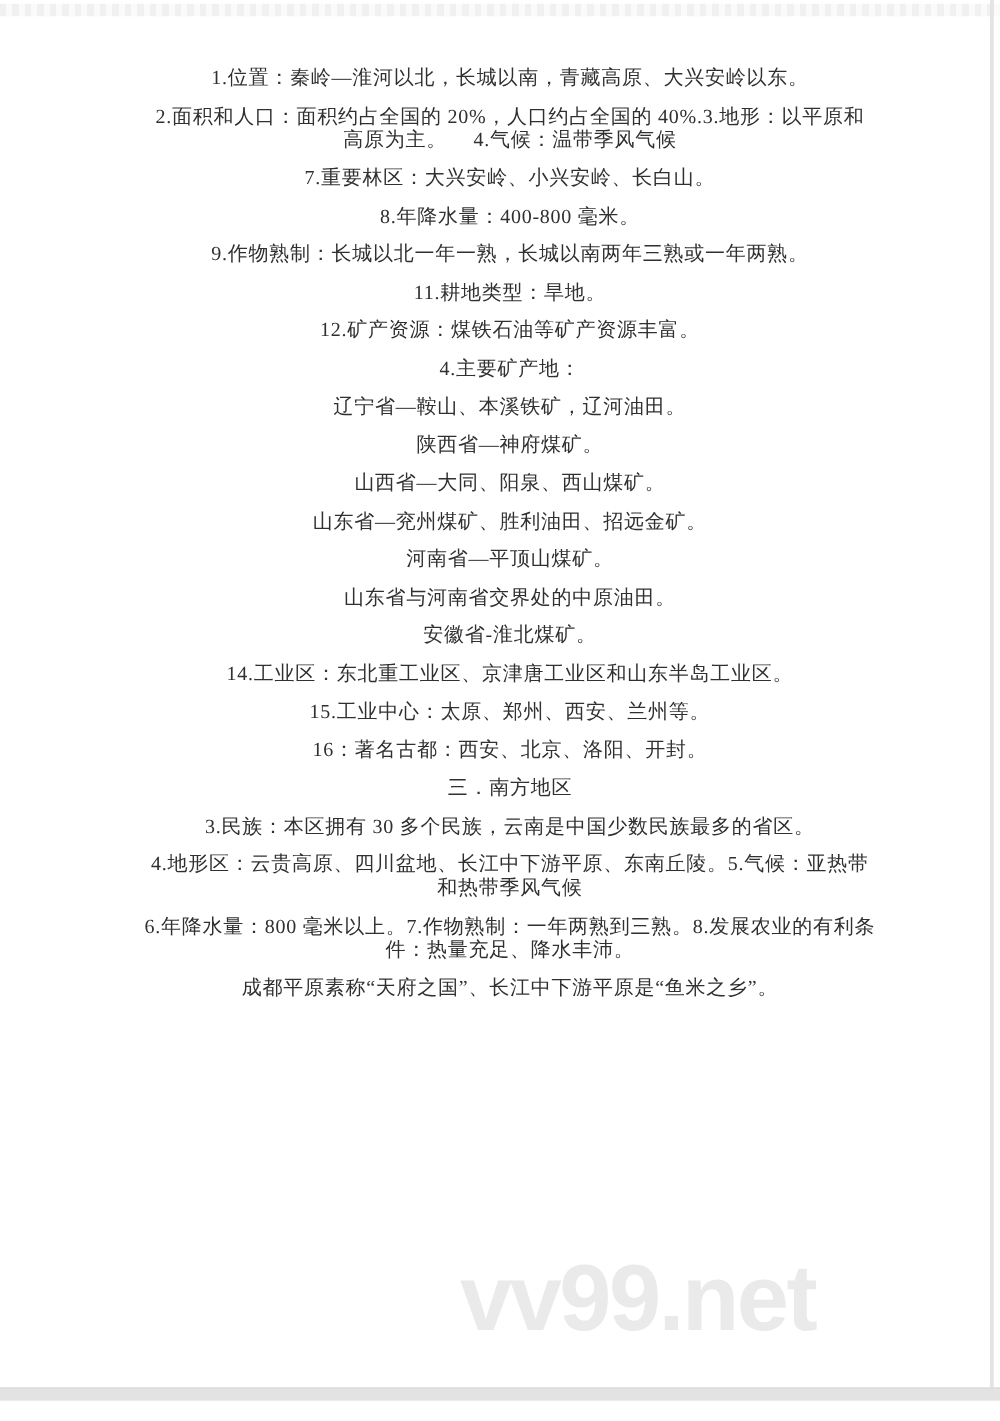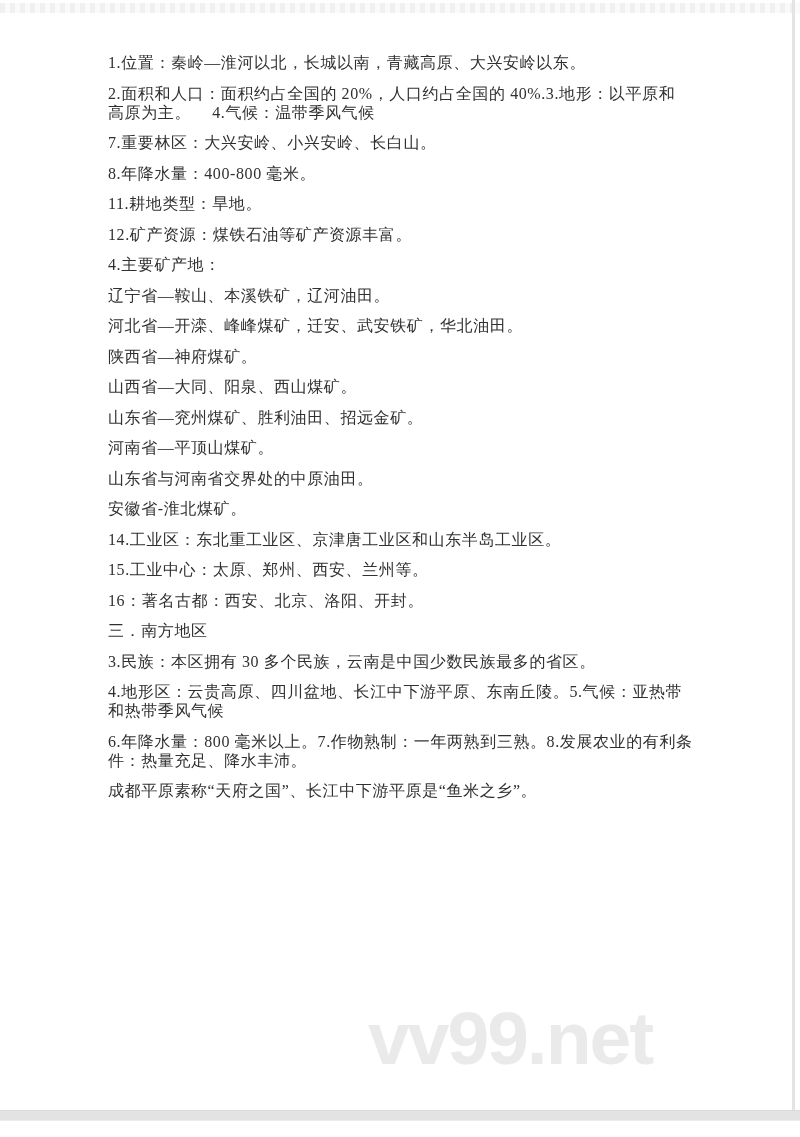--- a/index.html
+++ b/index.html
@@ -27,20 +27,21 @@
     background: #e4e4e4;
   }
   .content {
     position: absolute;
     left: 108px;
     top: 53px;
     width: 600px;
     color: #303030;
     font-size: 16px;
     letter-spacing: 0.6px;
+    text-align: center;
   }
   .para { margin-bottom: 11.5px; }
   .line {
     line-height: 19px;
     white-space: nowrap;
   }
   .watermark {
     position: absolute;
     left: 368px;
     top: 995px;
@@ -83,33 +84,33 @@
         <div class="line">2.面积和人口：面积约占全国的 20%，人口约占全国的 40%.3.地形：以平原和</div>
         <div class="line">高原为主。　 4.气候：温带季风气候</div>
       </div>
       <div class="para">
         <div class="line">7.重要林区：大兴安岭、小兴安岭、长白山。</div>
       </div>
       <div class="para">
         <div class="line">8.年降水量：400-800 毫米。</div>
       </div>
       <div class="para">
+        <div class="line">9.作物熟制：长城以北一年一熟，长城以南两年三熟或一年两熟。</div>
+      </div>
+      <div class="para">
         <div class="line">11.耕地类型：旱地。</div>
       </div>
       <div class="para">
         <div class="line">12.矿产资源：煤铁石油等矿产资源丰富。</div>
       </div>
       <div class="para">
         <div class="line">4.主要矿产地：</div>
       </div>
       <div class="para">
         <div class="line">辽宁省—鞍山、本溪铁矿，辽河油田。</div>
-      </div>
-      <div class="para">
-        <div class="line">河北省—开滦、峰峰煤矿，迁安、武安铁矿，华北油田。</div>
       </div>
       <div class="para">
         <div class="line">陕西省—神府煤矿。</div>
       </div>
       <div class="para">
         <div class="line">山西省—大同、阳泉、西山煤矿。</div>
       </div>
       <div class="para">
         <div class="line">山东省—兖州煤矿、胜利油田、招远金矿。</div>
       </div>

